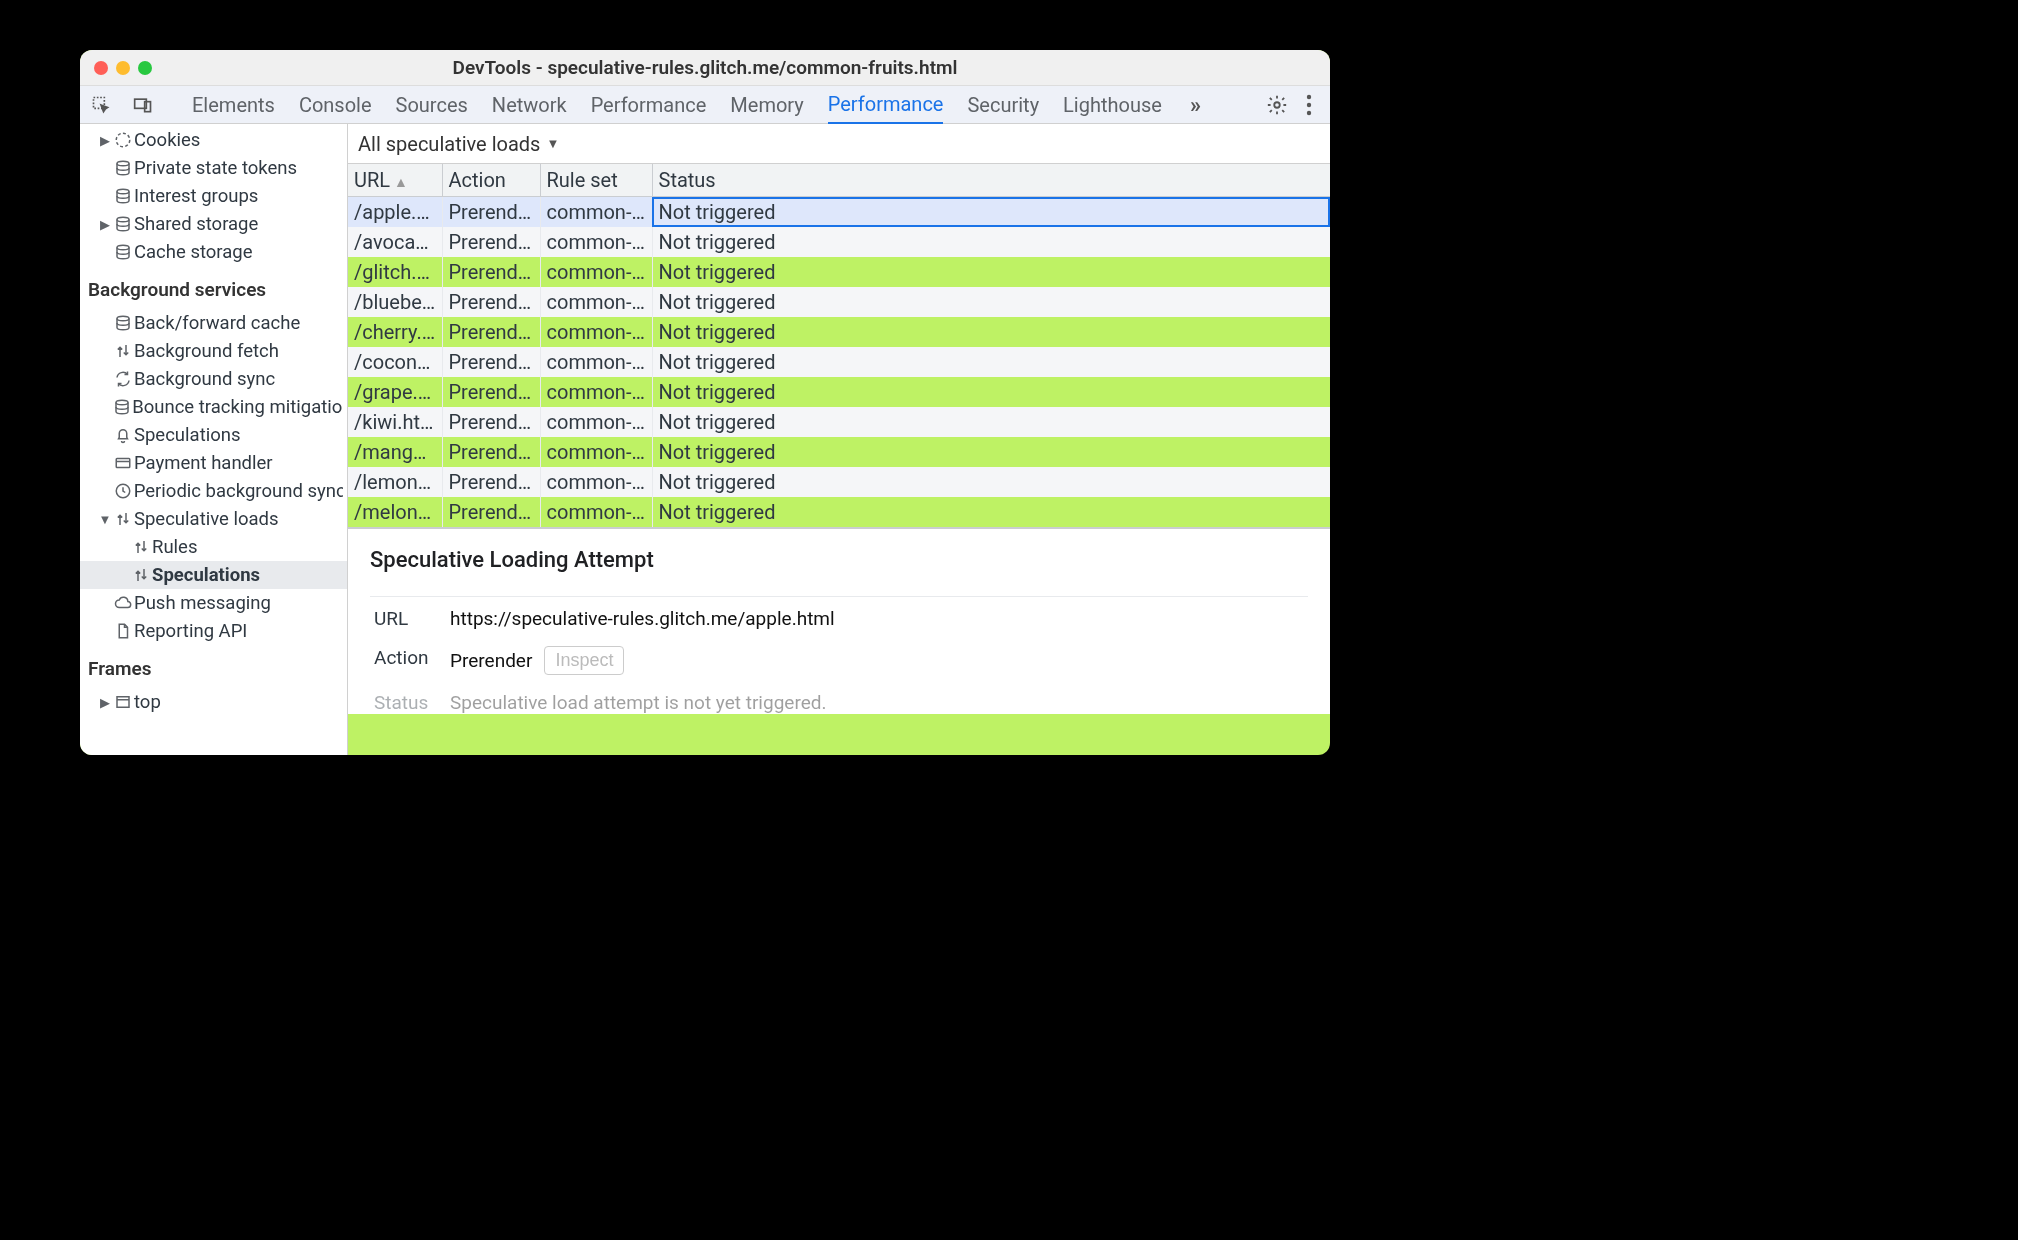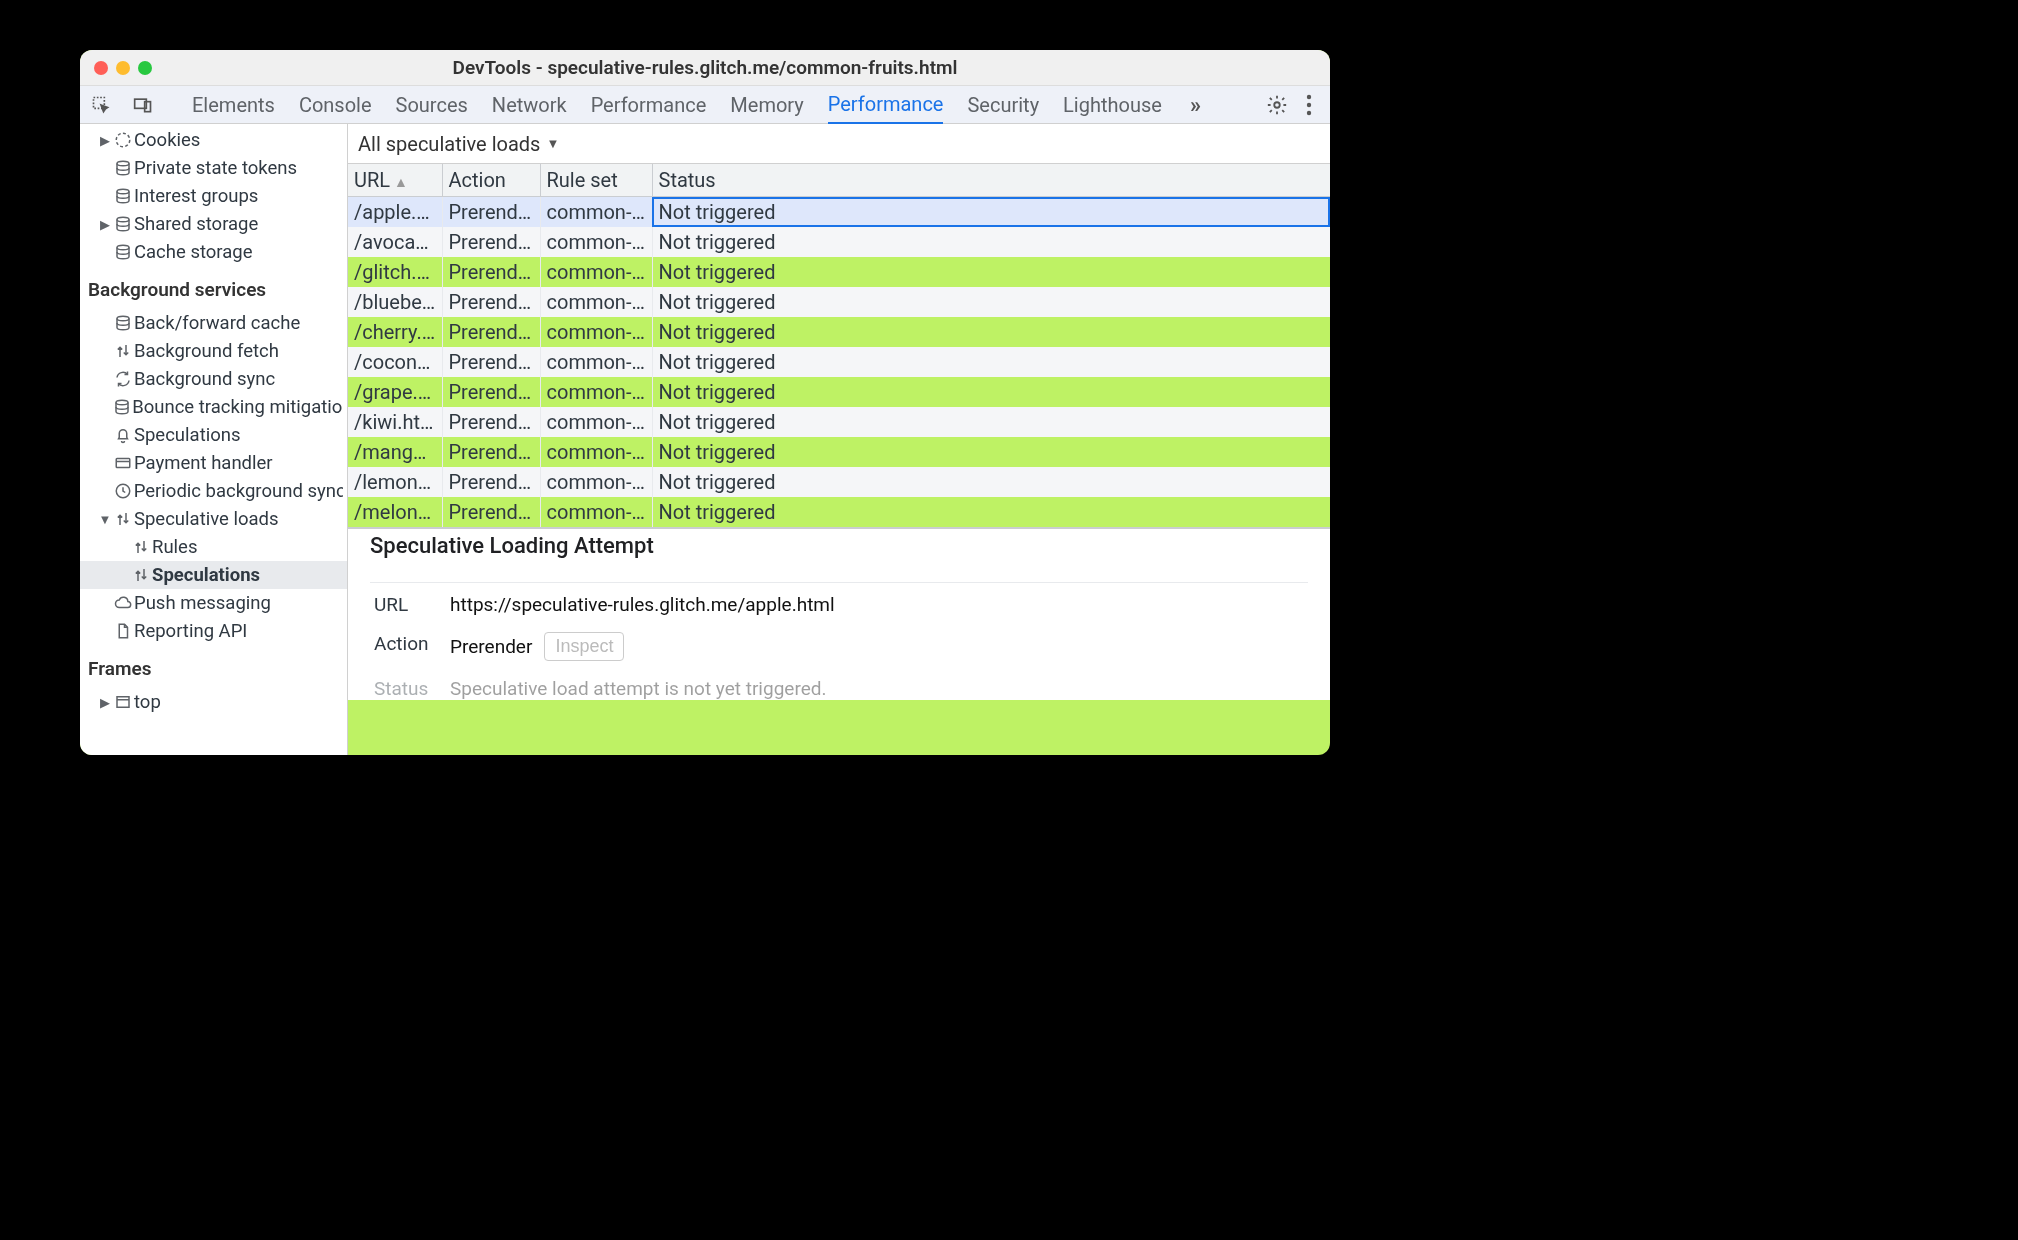--- a/index.html
+++ b/index.html
@@ -97,21 +97,21 @@
     height: 27px;
     vertical-align: middle;
   }
   table.grid td:last-child { border-right: none; }
   table.grid tr.row:nth-child(even) td { background: #f5f6f8; }
   table.grid tr.row.selected td { background: #dee7fb; }
   table.grid tr.row.selected td:last-child {
     outline: 2px solid #1a73e8;
     outline-offset: -2px;
   }
-  .detail { padding: 4px 22px 0 22px; background:#fff; display:flex; flex-direction:column; gap:10px; border-top:1px solid #cacdd1;}
+  .detail { padding: 18px 22px 0 22px; background:#fff; display:flex; flex-direction:column; gap:10px; border-top:1px solid #cacdd1;}
   .detail h2 { font-size: 22px; font-weight: 500; color:#202124; margin-bottom:10px; }
   .detail h2.sub { font-size: 19px; font-weight: 700; margin-left:4px; margin-bottom:4px;}
   .dl { display: grid; grid-template-columns: 70px 1fr; row-gap:16px; column-gap:6px; margin-left:4px; font-size:19px;}
   .dl .k { color:#303942; }
   .dl .v { color:#111; display:flex; align-items:center; gap:12px; }
   .inspect-btn { border:1px solid #ccc; background:#fff; color:#bbb; padding:3px 10px; border-radius:4px; font-size:18px;}
   .hr { height:1px; background:#e8eaed; margin-top:4px;}
   svg { display:block; }
 </style>
 </head>

